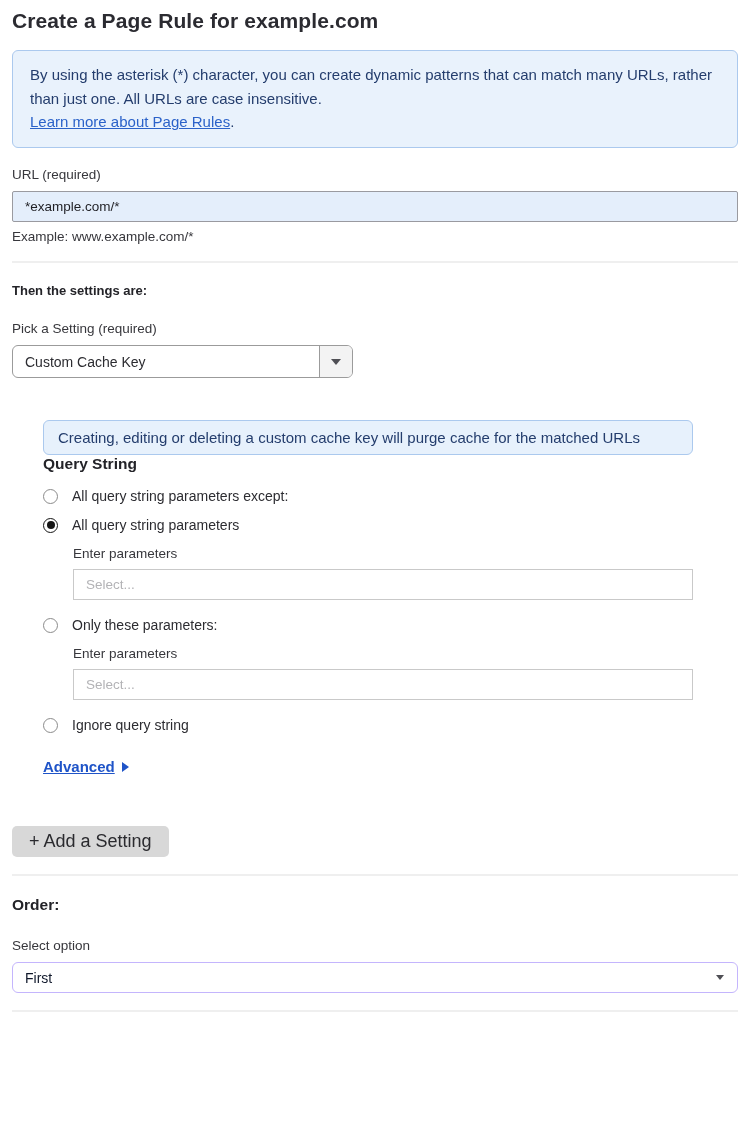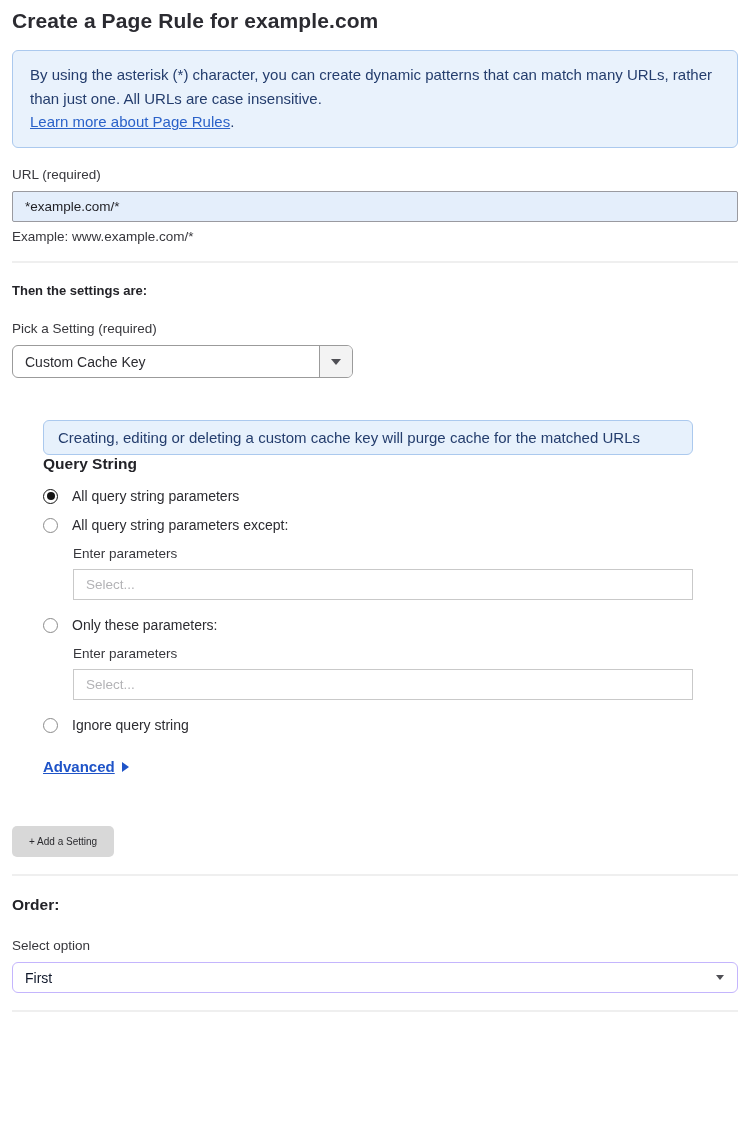--- a/index.html
+++ b/index.html
@@ -160,21 +160,21 @@
     border-top: 5.5px solid transparent;
     border-bottom: 5.5px solid transparent;
     border-left: 7px solid #1f54c8;
   }
 
   .btn {
     display: inline-block;
     border: none;
     border-radius: 5px;
     font-family: "Liberation Sans", sans-serif;
-    font-size: 10px;
+    font-size: 18px;
     height: 31px;
     padding: 0 17px;
     cursor: pointer;
   }
   .btn-gray { background: #d8d8d8; color: #2a2a2e; }
 
   .add-setting-wrap { margin-top: 50px; }
 
   .order-heading { font-size: 15.5px; font-weight: bold; color: #232328; margin-bottom: 24px; }
   .order-select {
@@ -231,27 +231,27 @@
     </div>
   </div>
 
   <div class="setting-body">
 
     <div class="notice-box">Creating, editing or deleting a custom cache key will purge cache for the matched URLs</div>
 
     <div class="query-heading">Query String</div>
 
     <div class="radio-row">
+      <span class="radio"></span>
+      <span class="radio-label">All query string parameters except:</span>
+    </div>
+
+    <div class="radio-row">
       <span class="radio selected"></span>
       <span class="radio-label">All query string parameters</span>
-    </div>
-
-    <div class="radio-row">
-      <span class="radio"></span>
-      <span class="radio-label">All query string parameters except:</span>
     </div>
     <div class="sub-field">
       <div class="sub-label">Enter parameters</div>
       <input class="select-input" type="text" placeholder="Select..." style="">
     </div>
 
     <div class="radio-row">
       <span class="radio"></span>
       <span class="radio-label">Only these parameters:</span>
     </div>

